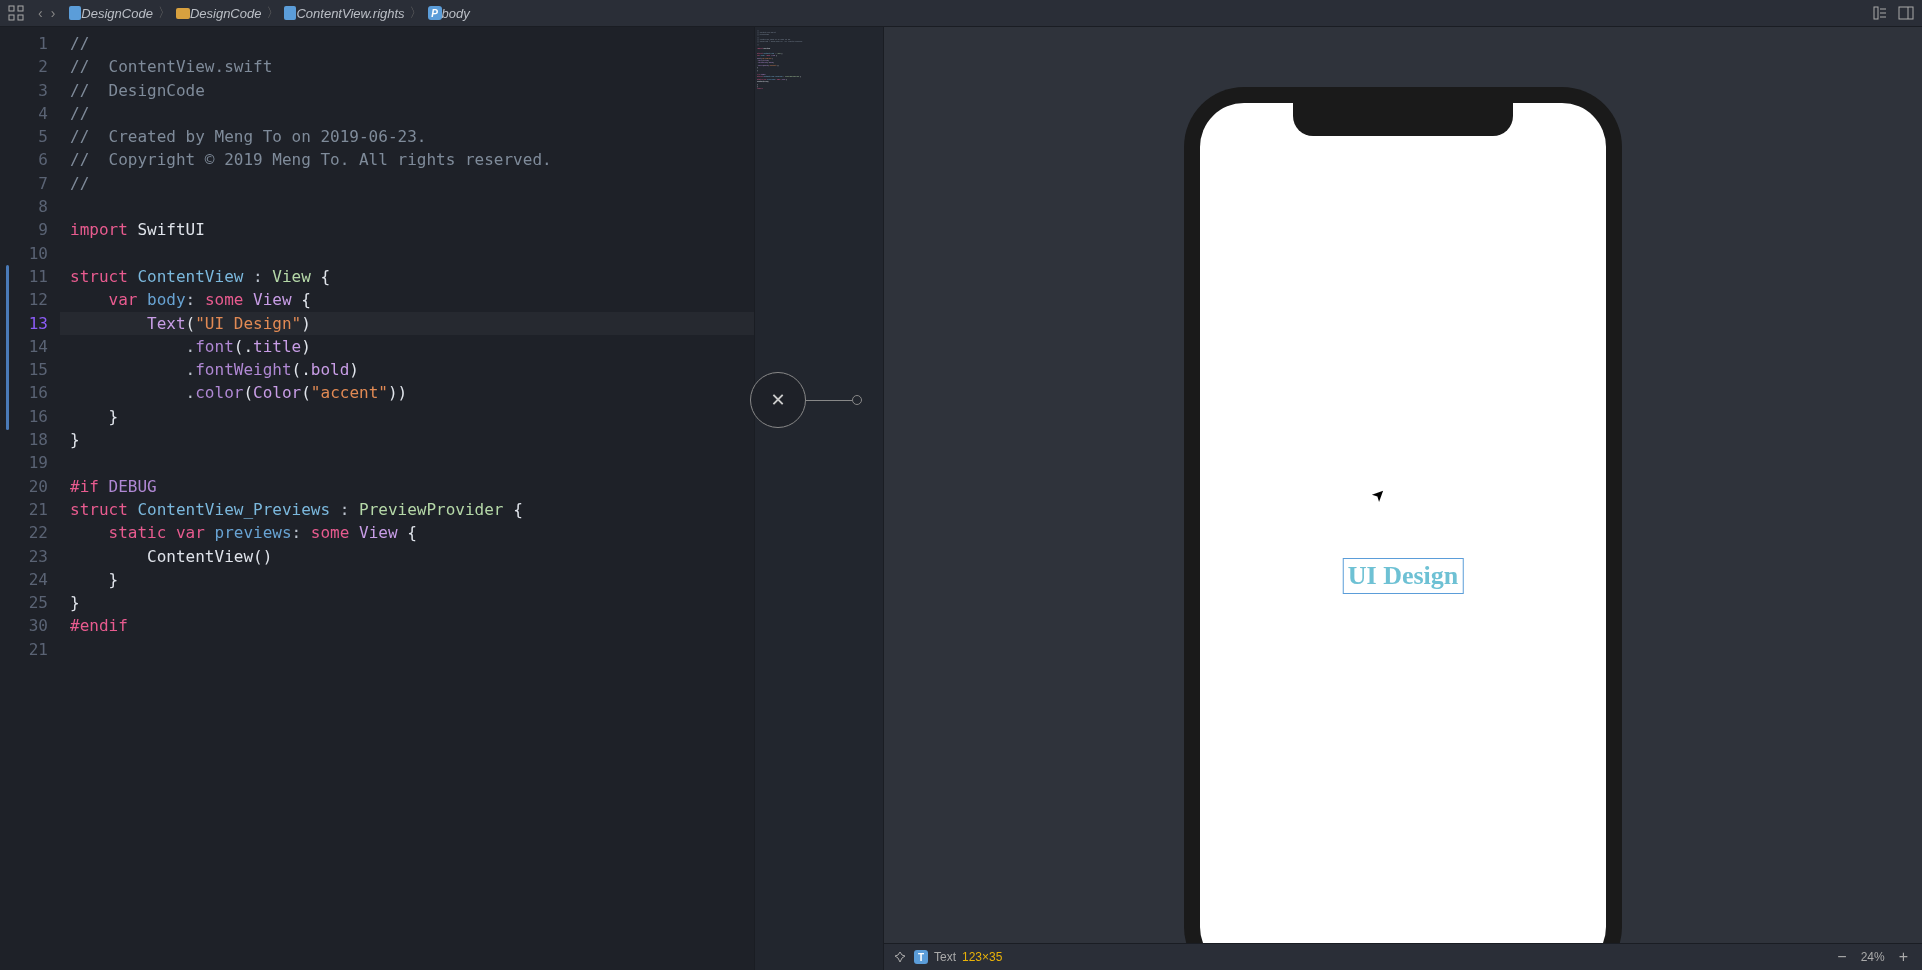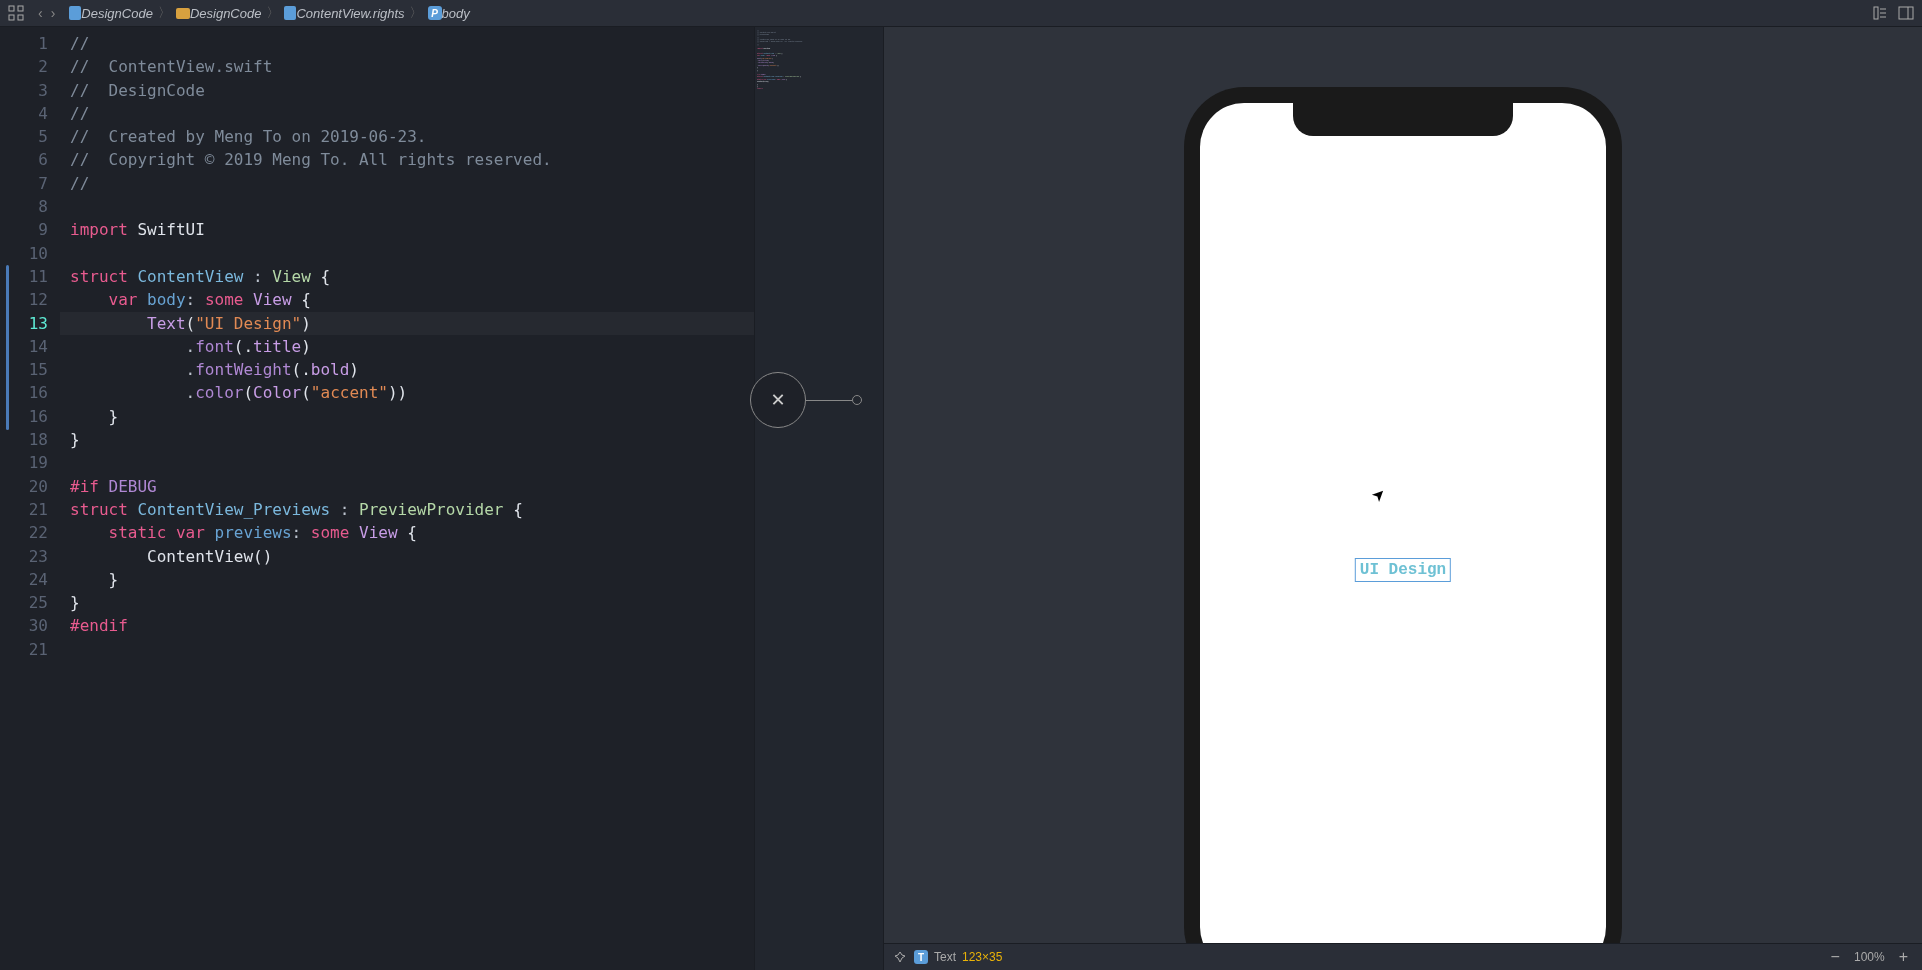--- a/index.html
+++ b/index.html
@@ -129,21 +129,21 @@
       font-size: 16px;
       line-height: 23.3px;
       user-select: none;
     }
     
     .gutter-line {
       height: 23.3px;
     }
     
     .gutter-line.current {
-      color: #5eead4;
+      color: #8b5cf6;
     }
     
     .gutter-bar {
       position: absolute;
       left: 6px;
       top: 238px;
       width: 3px;
       height: 165px;
       background: #4a7ab8;
       border-radius: 2px;
@@ -281,25 +281,25 @@
       background: #1a1a1a;
       border-radius: 0 0 20px 20px;
     }
     
     .preview-text {
       position: absolute;
       top: 455px;
       left: 50%;
       transform: translateX(-50%);
       font-weight: 700;
-      font-size: 16px;
+      font-size: 26px;
       color: #6ec1d4;
       border: 1px solid #5b9dd9;
       padding: 2px 4px;
-      font-family: Liberation Mono, monospace;
+      font-family: Liberation Serif, serif;
     }
     
     .cursor-arrow {
       position: absolute;
       top: 382px;
       left: 172px;
       font-size: 16px;
       color: #000;
     }
     
@@ -496,19 +496,19 @@
       <span class="pin-icon">
         <svg viewBox="0 0 12 12" width="12" height="12">
             <path d="M6 1 L8 4 L11 5 L8 7 L6 11 L4 7 L1 5 L4 4 Z" fill="none" stroke="#aaa" stroke-width="1"></path>
           </svg>
       </span>
       <span class="type-icon">T</span>
       <span>Text</span>
       <span class="size-text">123×35</span>
       <div class="zoom-controls">
         <span class="zoom-btn">−</span>
-        <span>100%</span>
+        <span>24%</span>
         <span class="zoom-btn">+</span>
       </div>
     </div>
   </div>
 
 </div>
 
 </body></html>

